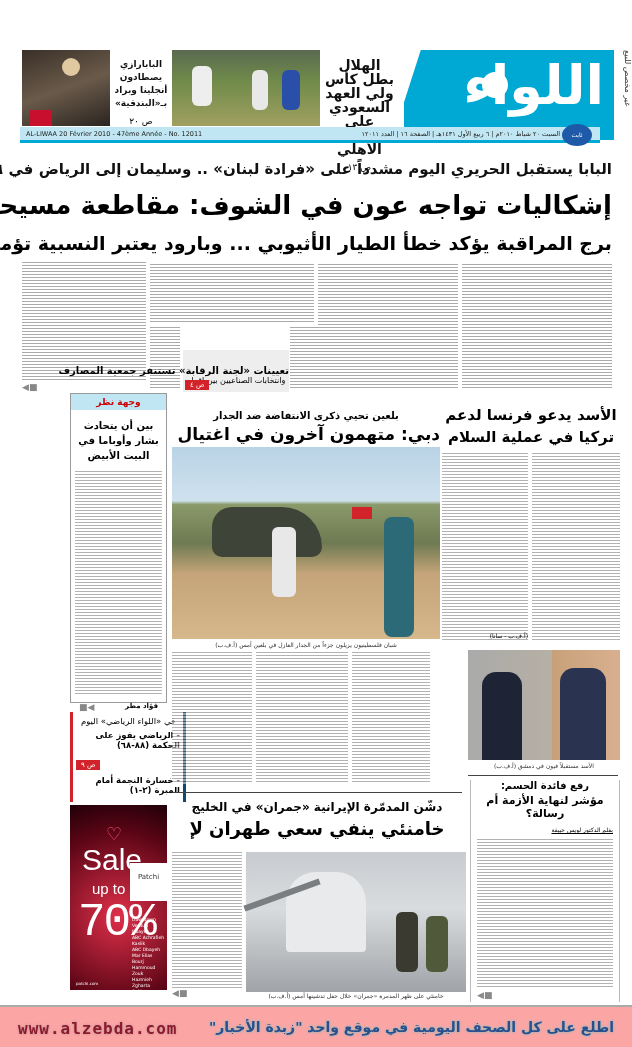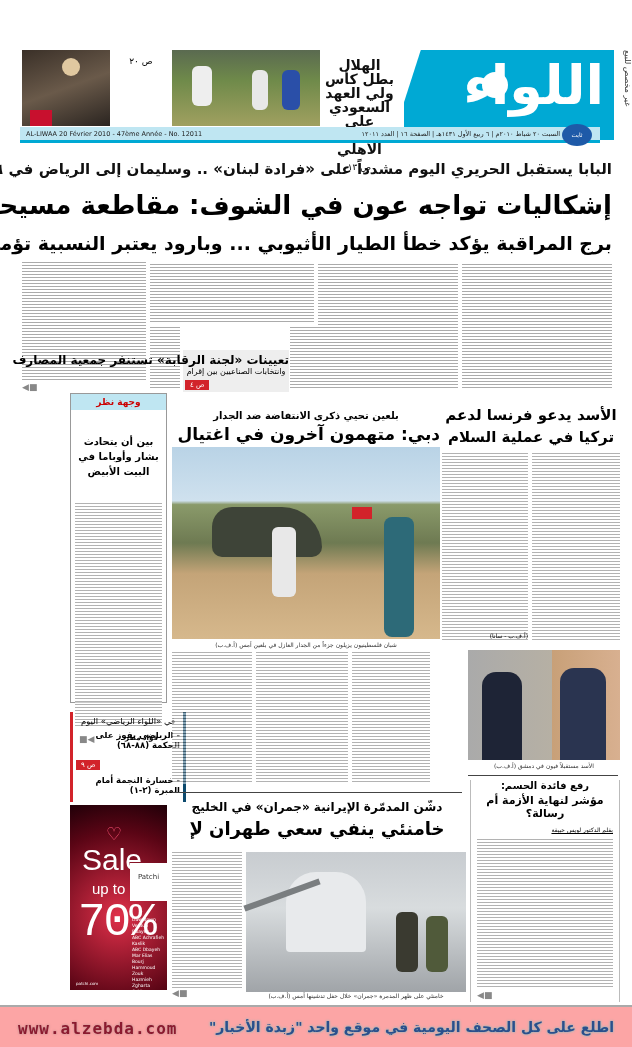--- a/index.html
+++ b/index.html
@@ -23,21 +23,21 @@
 .head1{font-size:15px;font-weight:bold;color:#111;direction:rtl;text-align:center;white-space:nowrap}
 .head2{font-size:26px;font-weight:bold;color:#000;direction:rtl;text-align:center;white-space:nowrap;letter-spacing:-1px}
 .head3{font-size:19px;font-weight:bold;color:#000;direction:rtl;text-align:center;white-space:nowrap;letter-spacing:-0.5px}
 .col{font-size:5.4px;line-height:7.4px;color:#333;direction:rtl;text-align:justify;overflow:hidden}
 .bar{background:repeating-linear-gradient(0deg,#fff 0 2px,#666 2px 3px)}
 .box{border:1px solid #bbb}
 .pgtag{background:#d2232a;color:#fff;font-size:7px;padding:1px 5px;direction:rtl;display:inline-block}
 .arrow{color:#888;font-size:9px}
 #opinion{left:70px;top:393px;width:97px;height:310px;border:1px solid #999}
 #opinion .hd{height:16px;background:#bfe6f2;text-align:center;font-size:9px;font-weight:bold;color:#c00;direction:rtl;line-height:16px}
-#opinion .title{font-size:10px;font-weight:bold;text-align:center;direction:rtl;margin:24px 4px;line-height:15px}
+#opinion .title{font-size:10px;font-weight:bold;text-align:center;direction:rtl;margin:8px 4px;line-height:15px}
 #sports{left:70px;top:712px;width:116px;height:90px;border-left:3px solid #d2232a;border-right:3px solid #0c4a6e}
 #sports .t{font-size:8.5px;text-align:center;direction:rtl;margin-top:4px}
 #sports .i{font-size:8.5px;font-weight:bold;direction:rtl;text-align:right;padding:4px 3px 2px}
 #ad{left:70px;top:805px;width:97px;height:185px;background:radial-gradient(circle at 50% 60%,#e0304a,#5a0515 70%,#200008);color:#fff;overflow:hidden}
 #ad .sale{position:absolute;left:12px;top:38px;font-size:30px;font-family:"Liberation Sans",sans-serif}
 #ad .upto{position:absolute;left:22px;top:75px;font-size:15px;font-family:"Liberation Sans",sans-serif}
 #ad .pct{position:absolute;left:8px;top:92px;font-size:46px;font-family:Liberation Mono, monospace;letter-spacing:-2px}
 #ad .brand{position:absolute;right:0;top:58px;width:37px;height:38px;background:#fff;color:#333;font-size:7px;text-align:center;padding-top:10px}
 #ad .stores{position:absolute;right:2px;top:112px;font-size:4.5px;line-height:6px;width:33px}
 #ad .heart{position:absolute;left:36px;top:18px;font-size:18px;color:#ff5577}
@@ -60,20 +60,21 @@
 <div class="abs teaser" style="left:322px;top:50px;width:75px;height:76px;border:none">
   <div class="t" style="padding-top:8px">الهلال بطل كأس ولي العهد السعودي على حساب الأهلي</div>
   <div class="pg">ص ١٣</div>
 </div>
 <div class="abs photo" style="left:172px;top:50px;width:148px;height:76px;background:linear-gradient(180deg,#5a6a50 0,#6f8a4a 40%,#a0a060 100%)">
   <div style="position:absolute;left:20px;top:16px;width:20px;height:40px;background:#eee;border-radius:6px"></div>
   <div style="position:absolute;left:80px;top:20px;width:16px;height:40px;background:#e8e8e8;border-radius:6px"></div>
   <div style="position:absolute;left:110px;top:20px;width:18px;height:40px;background:#2a4fa8;border-radius:6px"></div>
 </div>
 <div class="abs teaser" style="left:112px;top:50px;width:58px;height:76px;border:none">
+  <div class="t" style="padding-top:8px;font-size:9px;line-height:13px">البابارازي يصطادون أنجلينا وبراد بـ«البندقية»</div>
   <div class="pg">ص ٢٠</div>
 </div>
 <div class="abs photo" style="left:22px;top:50px;width:88px;height:76px;background:linear-gradient(160deg,#3a3028,#6a5a4a 50%,#2a2420)">
   <div style="position:absolute;left:40px;top:8px;width:18px;height:18px;border-radius:50%;background:#e0c8a0"></div>
   <div style="position:absolute;left:8px;top:60px;width:22px;height:16px;background:#c8102e"></div>
 </div>
 
 <div id="dateline" class="abs">
   <span class="l">AL-LIWAA 20 Février 2010 - 47ème Année - No. 12011</span>
   <span class="r">السبت ٢٠ شباط ٢٠١٠م | ٦ ربيع الأول ١٤٣١هـ | الصفحة ١٦ | العدد ١٢٠١١</span>
@@ -86,21 +87,21 @@
 
 <div class="abs col bar" style="left:462px;top:262px;width:150px;height:128px;opacity:.55"></div>
 <div class="abs col bar" style="left:318px;top:262px;width:140px;height:128px;opacity:.55"></div>
 <div class="abs col bar" style="left:150px;top:262px;width:164px;height:62px;opacity:.55"></div>
 <div class="abs col bar" style="left:22px;top:262px;width:124px;height:120px;opacity:.55"></div>
 <div class="abs col bar" style="left:150px;top:326px;width:30px;height:64px;opacity:.55"></div>
 <div class="abs col bar" style="left:290px;top:326px;width:28px;height:64px;opacity:.55"></div>
 <span class="abs arrow" style="left:22px;top:382px">◀■</span>
 
 <div class="abs" style="left:183px;top:350px;width:106px;height:42px;background:#eee">
-  <div style="font-size:12px;font-weight:bold;direction:rtl;text-align:center;margin-top:3px;white-space:nowrap">تعيينات «لجنة الرقابة» تستنفر جمعية المصارف</div>
+  <div style="font-size:10px;font-weight:bold;direction:rtl;text-align:center;margin-top:15px;white-space:nowrap">تعيينات «لجنة الرقابة» تستنفر جمعية المصارف</div>
   <div style="font-size:8px;font-weight:normal;direction:rtl;text-align:center;margin-top:0;white-space:nowrap">وانتخابات الصناعيين بين إقرام</div>
   <span class="pgtag" style="position:absolute;left:2px;bottom:2px">ص ٤</span>
 </div>
 
 <div id="opinion" class="abs">
   <div class="hd">وجهة نظر</div>
   <div class="title">بين أن يتحادث بشار وأوباما في البيت الأبيض</div>
   <div class="bar" style="margin:4px;height:225px;opacity:.5"></div>
   <div style="display:flex;justify-content:space-between;padding:2px 8px;direction:rtl">
     <span style="font-size:7px;font-weight:bold">فؤاد مطر</span>

